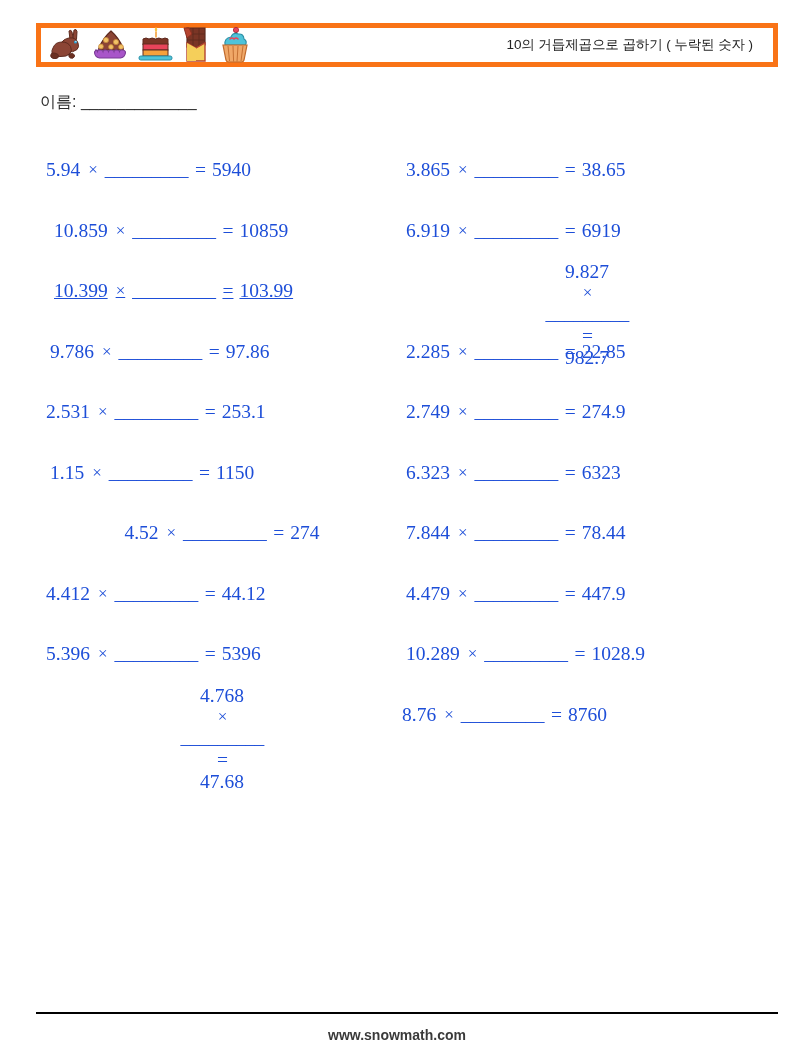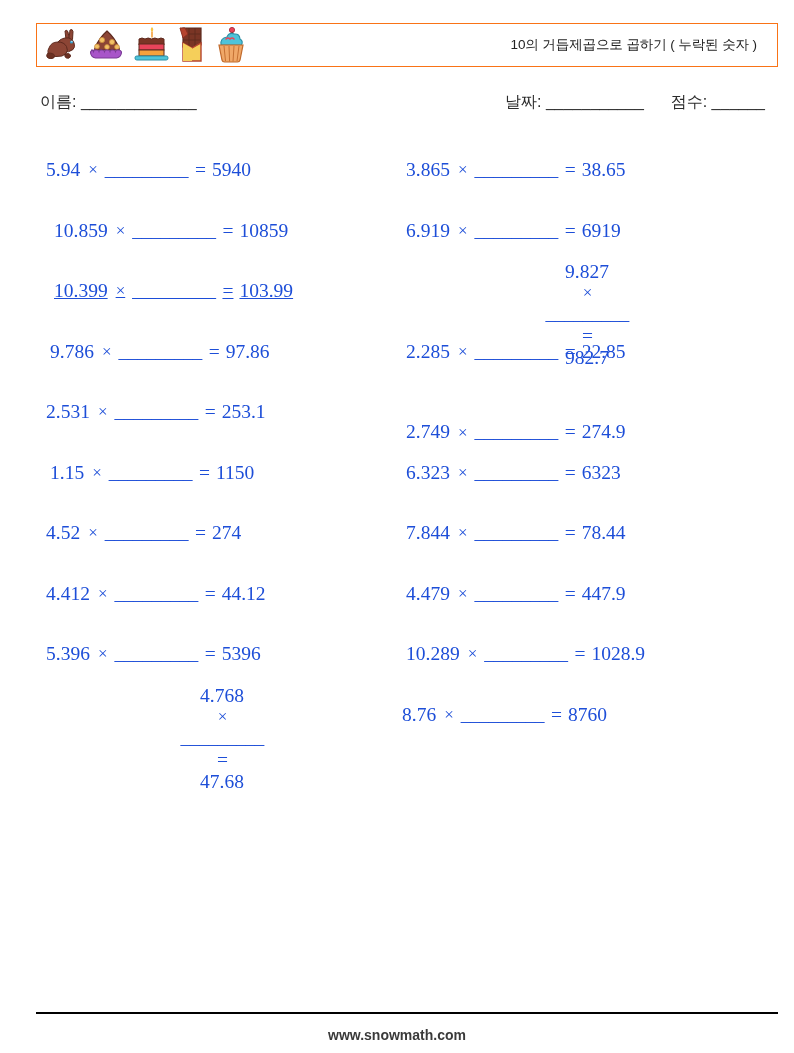--- a/index.html
+++ b/index.html
@@ -16,21 +16,21 @@
     overflow: hidden;
   }
 
   
   .header-box {
     position: absolute;
     left: 36px;
     top: 23px;
     width: 742px;
     height: 44px;
-    border: 1px solid #f97316;
+    border: 5px solid #f97316;
     box-sizing: border-box;
     display: flex;
     align-items: center;
   }
   .icon-strip {
     display: flex;
     align-items: center;
     height: 100%;
     padding-left: 7px;
     gap: 4px;
@@ -196,25 +196,20 @@
       </svg>
     </span>
 
   </div>
 
   <div class="header-title">10의 거듭제곱으로 곱하기 ( 누락된 숫자 )</div>
 </div>
 
 <div class="meta-row">
   <span class="meta-name">이름: _____________</span>
-  <span class="meta-right">
-    <span>날짜: ___________</span>
-    <span class="meta-gap"></span>
-    <span>점수: ______</span>
-  </span>
 </div>
 
 <div class="problems">
   <div class="prob-col left" id="col-left">
       <div class="prob-row" style="padding-left: 8px;">
         <span class="factor">5.94</span>
         <span class="times">×</span>
         <span class="blank">_________</span>
         <span class="equals">=</span>
         <span class="product">5940</span>
@@ -247,21 +242,21 @@
         <span class="equals">=</span>
         <span class="product">253.1</span>
       </div>
       <div class="prob-row" style="padding-left: 12px;">
         <span class="factor">1.15</span>
         <span class="times">×</span>
         <span class="blank">_________</span>
         <span class="equals">=</span>
         <span class="product">1150</span>
       </div>
-      <div class="prob-row" style="padding-left: 8px;">
+      <div class="prob-row" style="padding-left: 8px; justify-content: center;">
         <span class="factor">4.52</span>
         <span class="times">×</span>
         <span class="blank">_________</span>
         <span class="equals">=</span>
         <span class="product">274</span>
       </div>
       <div class="prob-row" style="padding-left: 8px;">
         <span class="factor">4.412</span>
         <span class="times">×</span>
         <span class="blank">_________</span>
@@ -305,21 +300,21 @@
         <span class="equals">=</span>
         <span class="product">982.7</span>
       </div>
       <div class="prob-row" style="padding-left: 8px;">
         <span class="factor">2.285</span>
         <span class="times">×</span>
         <span class="blank">_________</span>
         <span class="equals">=</span>
         <span class="product">22.85</span>
       </div>
-      <div class="prob-row" style="padding-left: 8px; align-items: flex-end;">
+      <div class="prob-row" style="padding-left: 8px;">
         <span class="factor">2.749</span>
         <span class="times">×</span>
         <span class="blank">_________</span>
         <span class="equals">=</span>
         <span class="product">274.9</span>
       </div>
       <div class="prob-row" style="padding-left: 8px;">
         <span class="factor">6.323</span>
         <span class="times">×</span>
         <span class="blank">_________</span>

